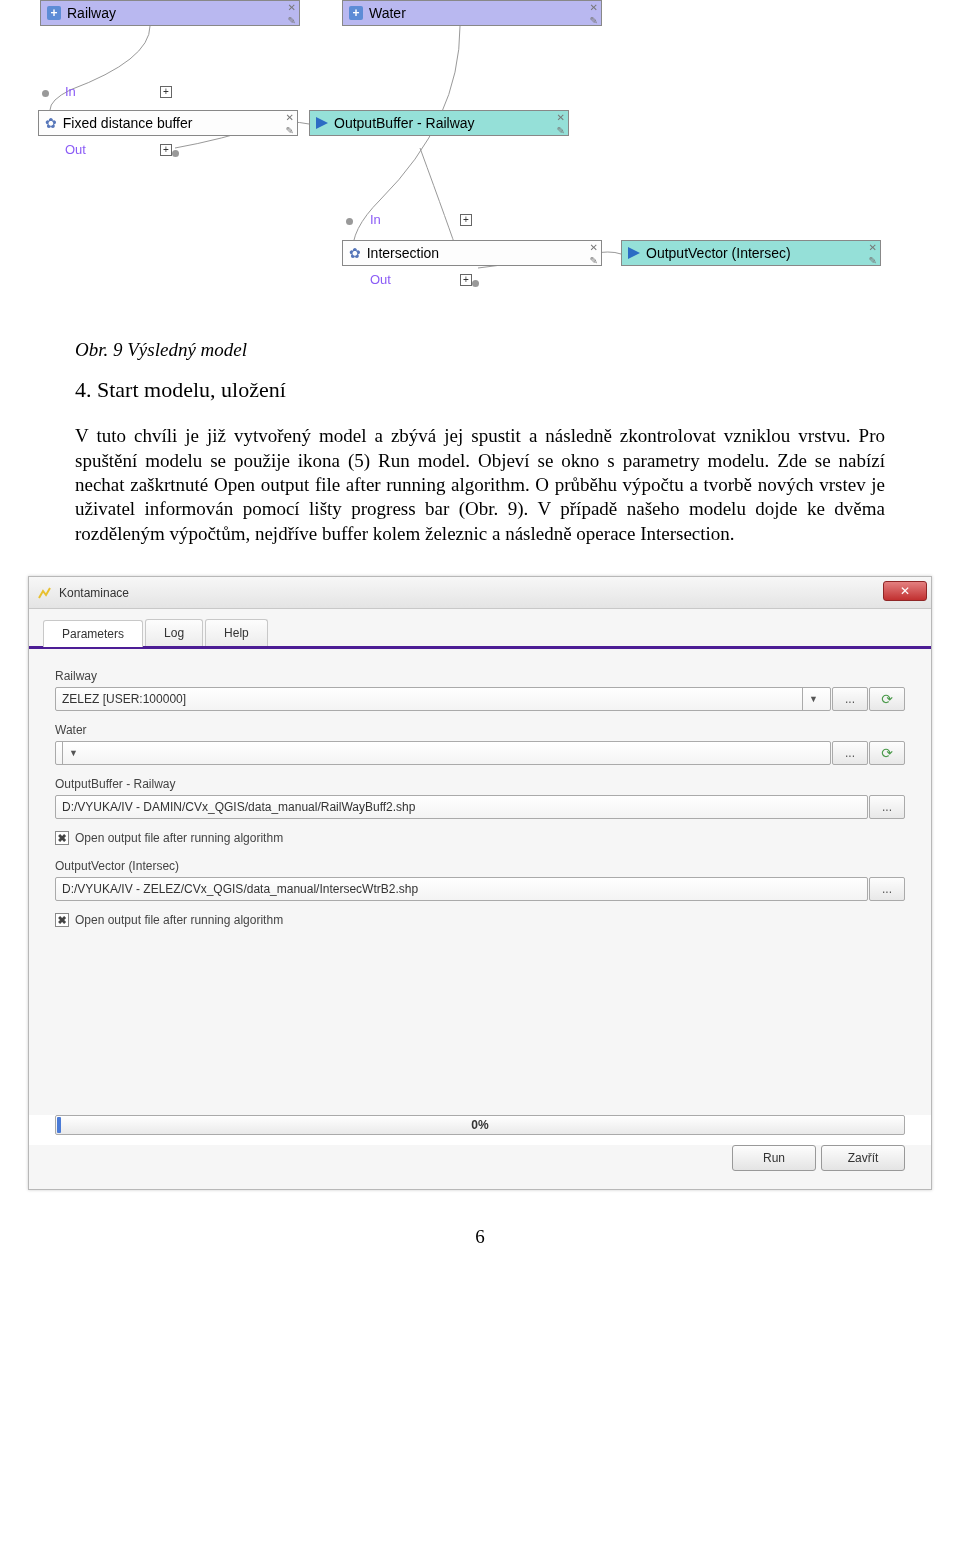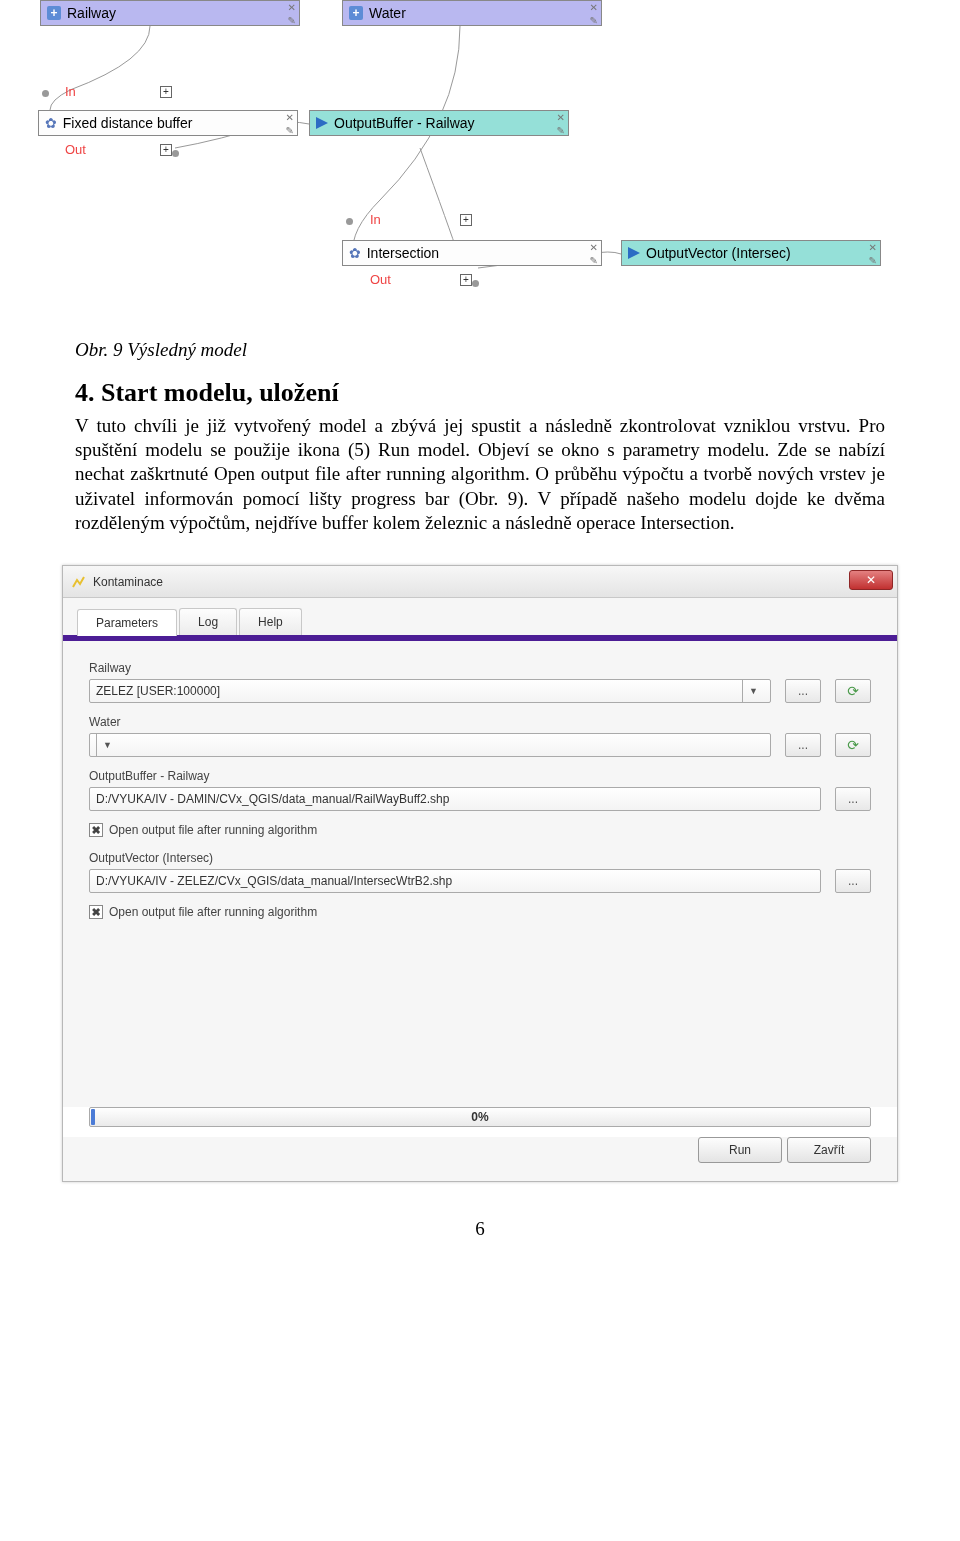--- a/index.html
+++ b/index.html
@@ -47,21 +47,21 @@
     display: flex;
     flex-direction: column;
     gap: 2px;
     right: 3px; top: 1px;
     font-size: 10px;
     color: #777;
   }
   .port-label {
     position: absolute;
     font-size: 13px;
-    color: #ef4444;
+    color: #8b5cf6;
   }
   .port-box {
     position: absolute;
     width: 12px; height: 12px;
     border: 1px solid #666;
     font-size: 10px;
     line-height: 10px;
     text-align: center;
     color: #333;
     background: #fff;
@@ -75,25 +75,25 @@
   .body-text {
     width: 810px;
     margin: 18px auto 0 auto;
     font-family: "Times New Roman", serif;
     font-size: 19px;
     line-height: 1.28;
     color: #000;
     text-align: justify;
   }
   .caption { font-style: italic; margin-bottom: 14px; }
-  .h4 { font-weight: bold; font-size: 26px; margin: 10px 0 4px 0; }
+  .h4 { font-weight: normal; font-size: 22px; margin: 10px 0 20px 0; }
 
   
   .dialog-wrap {
-    width: 836px;
+    width: 904px;
     margin: 30px auto 0 auto;
     border: 1px solid #b8b8b8;
     box-shadow: 0 0 3px rgba(0,0,0,0.2);
     font-family: "Segoe UI", Tahoma, sans-serif;
     font-size: 12px;
     color: #333;
   }
   .titlebar {
     height: 32px;
     background: linear-gradient(#f7f7f7, #e4e4e4);
@@ -117,21 +117,21 @@
     border-radius: 3px;
     color: #fff;
     text-align: center;
     line-height: 18px;
     font-size: 12px;
   }
   .tabs {
     display: flex;
     gap: 0;
     padding: 10px 14px 0 14px;
-    border-bottom: 6px solid #4c1d95;
+    border-bottom: 3px solid #4c1d95;
     background: #f6f6f6;
   }
   .tab {
     padding: 6px 18px;
     border: 1px solid #c8c8c8;
     border-bottom: none;
     background: linear-gradient(#fdfdfd, #ececec);
     margin-right: 2px;
     font-size: 12px;
     border-radius: 3px 3px 0 0;
@@ -143,21 +143,21 @@
   }
   .form {
     padding: 20px 26px 4px 26px;
     background: #f6f6f6;
   }
   .lbl {
     font-size: 12px;
     color: #444;
     margin-bottom: 4px;
   }
-  .row { display: flex; align-items: flex-end; gap: 14px; margin-bottom: 12px; }
+  .row { display: flex; align-items: flex-end; gap: 1px; margin-bottom: 12px; }
   .input {
     flex: 1;
     height: 24px;
     border: 1px solid #aaa;
     background: linear-gradient(#fff, #f4f4f4);
     padding: 2px 6px;
     font-size: 12px;
     display: flex;
     align-items: center;
     border-radius: 2px;

